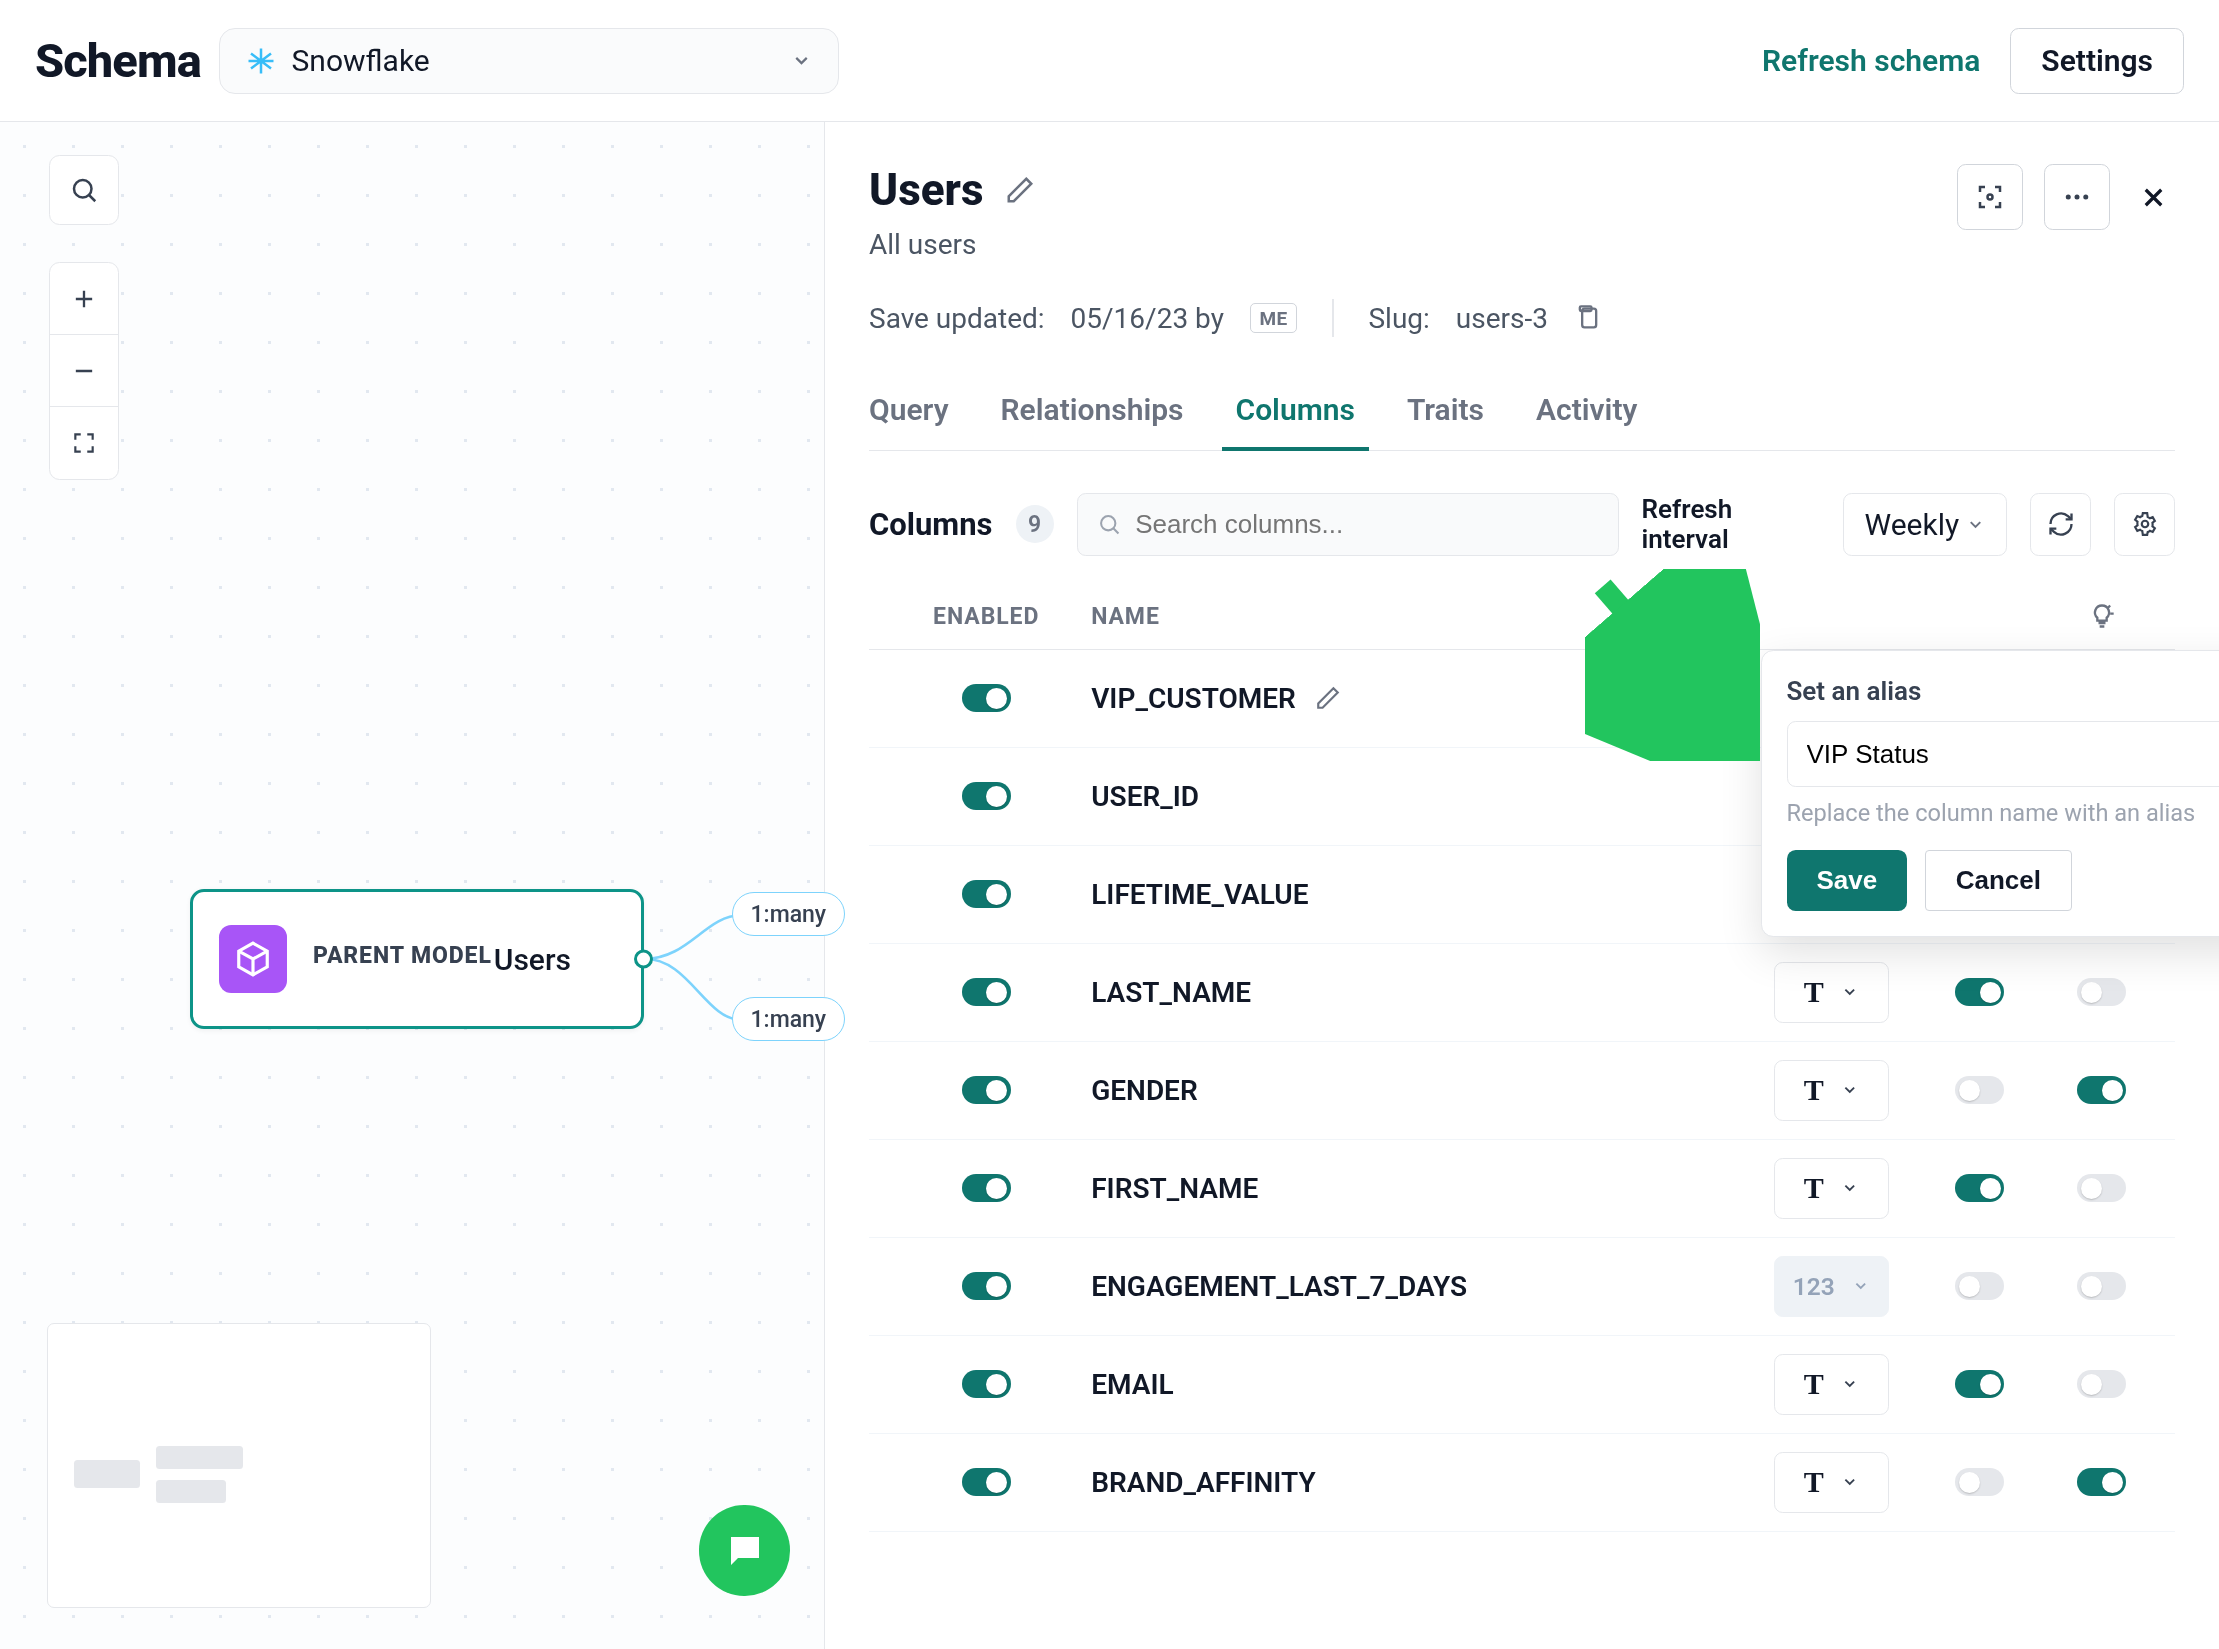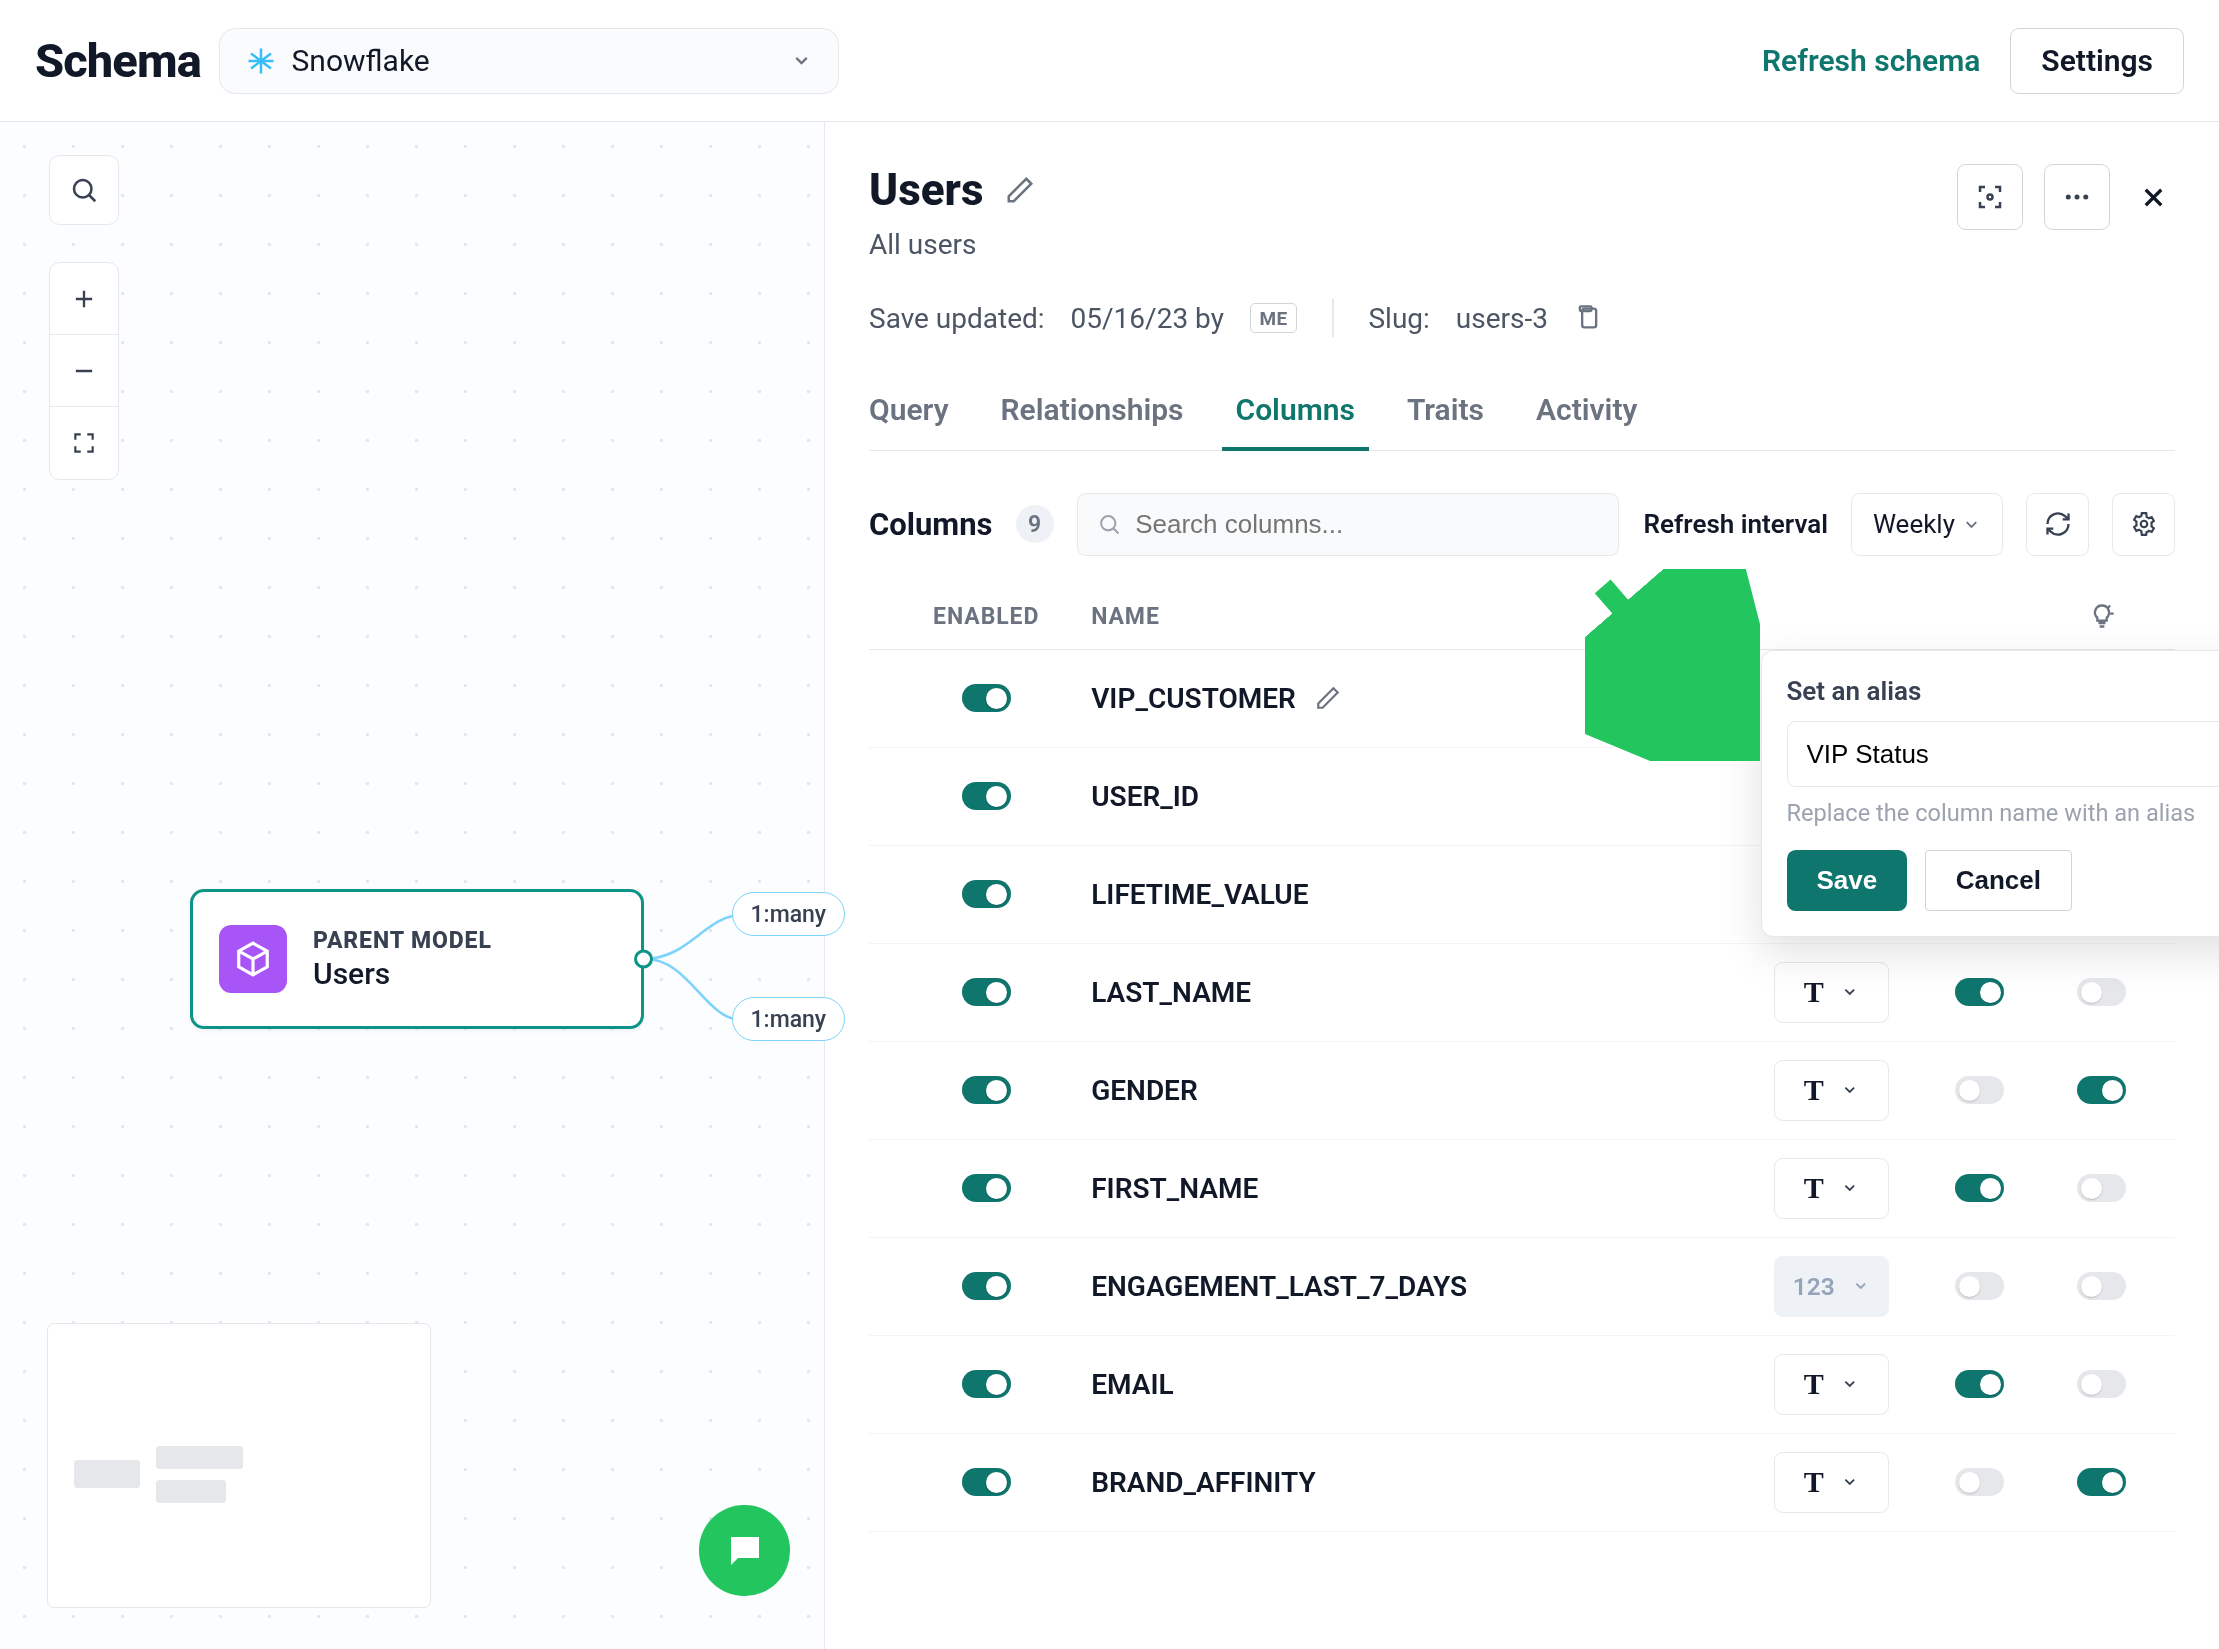--- a/index.html
+++ b/index.html
@@ -29,21 +29,21 @@
   
   .ctool { position:absolute; left:49px; width:70px; height:70px; border:0.9px solid #e5e7eb; border-radius:10.5px; background:#fff; display:flex; align-items:center; justify-content:center; }
   .ctool.search { top:33px; }
   .zoom-group { position:absolute; left:49px; top:140px; width:70px; border:0.9px solid #e5e7eb; border-radius:10.5px; background:#fff; overflow:hidden;}
   .zoom-group .zbtn { height:72px; display:flex; align-items:center; justify-content:center; border-bottom:0.9px solid #e5e7eb;}
   .zoom-group .zbtn:last-child { border-bottom:none; }
 
   
   .node { position:absolute; left:190px; top:767px; width:454px; height:140px; border:3.5px solid #0d9488; border-radius:14px; background:#fff; display:flex; align-items:center; gap:26px; padding:0 26px; box-shadow:0 1.7px 5.2px rgba(0,0,0,0.05); }
   .node .pm-icon { width:68px; height:68px; border-radius:12.2px; background:#a855f7; display:flex; align-items:center; justify-content:center;}
-  .node .pm-labels { display:flex; flex-direction:column; gap:2px; }
+  .node .pm-labels { display:flex; flex-direction:row; gap:2px; }
   .node .pm-sup { font-size:23px; font-weight:800; letter-spacing:0.9px; color:#374151;}
   .node .pm-name { font-size:30px; font-weight:500; color:#111827;}
   .node .handle { position:absolute; right:-12.2px; top:50%; transform:translateY(-50%); width:19px; height:19px; border-radius:50%; background:#fff; border:3.5px solid #0d9488;}
 
   .edge-pill { position:absolute; height:44px; padding:0 17.5px; display:flex; align-items:center; border:1.7px solid #7dd3fc; border-radius:22px; background:#fff; font-size:23px; color:#374151; font-weight:500;}
   .edge-pill.p1 { left:732px; top:770px; }
   .edge-pill.p2 { left:732px; top:875px; }
 
   
   .minimap { position:absolute; left:47px; bottom:42px; width:384px; height:285px; border:0.9px solid #e5e7eb; border-radius:7px; background:#fff; padding:26px; }
@@ -72,21 +72,21 @@
   .tab.active { color:#0f766e; }
   .tab.active::after { content:""; position:absolute; left:-14px; right:-14px; bottom:-0.9px; height:3.5px; background:#0f766e;}
 
   
   .cols-bar { margin-top:42px; display:flex; align-items:center; gap:23px;}
   .cols-title { font-size:31px; font-weight:700; }
   .count-badge { display:inline-flex; align-items:center; justify-content:center; min-width:38px; height:38px; padding:0 8.7px; border-radius:19px; background:#eef2f6; color:#6b7280; font-size:23px; font-weight:600;}
   .search-box { flex:0 0 542px; height:63px; border:0.9px solid #e5e7eb; border-radius:8.7px; background:#f9fafb; display:flex; align-items:center; gap:12.2px; padding:0 19px; color:#9ca3af; font-size:26px;}
   .search-box input { border:none; outline:none; background:transparent; font-size:26px; flex:1; color:#111827;}
   .ri-label { margin-left:auto; font-size:26px; font-weight:600;}
-  .ri-select { height:63px; border:0.9px solid #e5e7eb; border-radius:8.7px; padding:0 21px; display:flex; align-items:center; gap:7px; font-size:26px;}
+  .ri-select { height:63px; border:0.9px solid #e5e7eb; border-radius:8.7px; padding:0 21px; display:flex; align-items:center; gap:7px; font-size:30px;}
   .square-btn { width:63px; height:63px; border:0.9px solid #e5e7eb; border-radius:8.7px; display:flex; align-items:center; justify-content:center; background:#fff;}
 
   
   .tbl { margin-top:28px; }
   .tbl-head { display:grid; grid-template-columns: 210px 1fr 175px 122px 122px; align-items:center; height:66px; border-bottom:0.9px solid #e5e7eb; font-size:23px; font-weight:700; letter-spacing:0.9px; color:#6b7280; padding:0 12.2px;}
   .tbl-head .h-enabled { text-align:center; }
   .tbl-head .h-suggest { display:flex; justify-content:center; }
   .tbl-row { display:grid; grid-template-columns: 210px 1fr 175px 122px 122px; align-items:center; height:98px; border-bottom:0.9px solid #f1f5f9; padding:0 12.2px;}
   .c-enabled { display:flex; justify-content:center; }
   .c-name { display:flex; align-items:center; gap:19px; font-size:28px; font-weight:600; }

